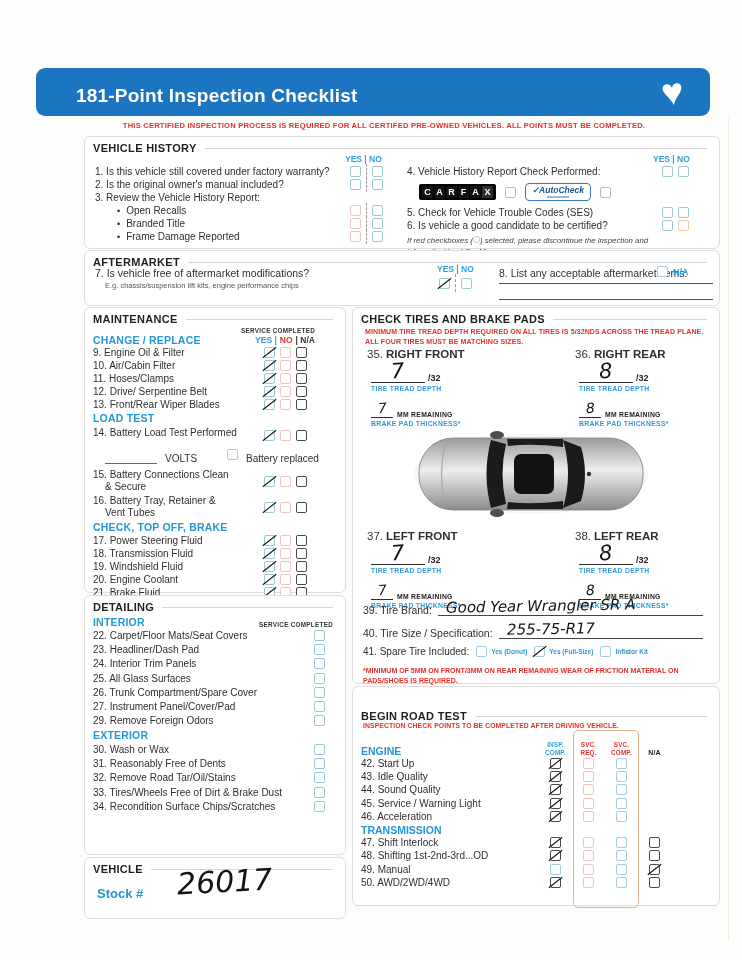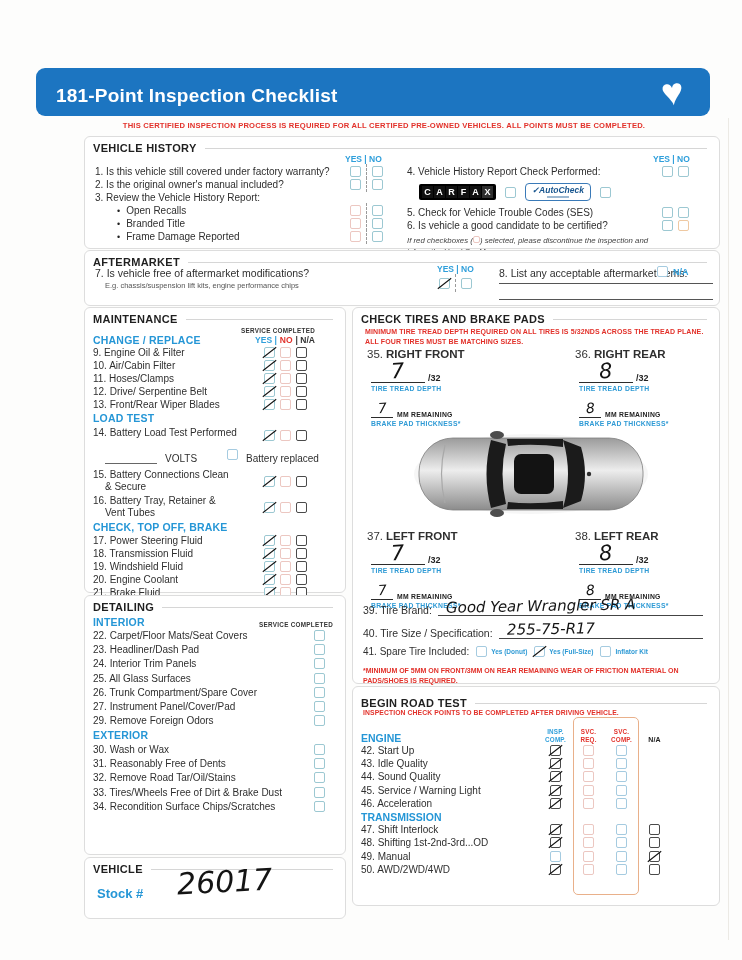--- a/index.html
+++ b/index.html
@@ -3,21 +3,21 @@
 <meta charset="utf-8">
 <style>
   * { box-sizing:border-box; margin:0; padding:0; }
   body { width:742px; height:960px; position:relative; background:#fdfdfc;
          font-family:"Liberation Sans", sans-serif; color:#2f2f2f; overflow:hidden; }
   .page-edge { position:absolute; right:13px; top:118px; height:822px; border-right:1px solid #eceae5; }
 
   
   .topbar { position:absolute; left:36px; top:68px; width:674px; height:48px;
             background:#1c75c1; border-radius:9px; display:flex; align-items:center; }
-  .topbar-title { color:#fff; font-size:19px; font-weight:600; letter-spacing:.2px; padding-left:20px;margin-top:8px; }
+  .topbar-title { color:#fff; font-size:19px; font-weight:600; letter-spacing:.2px; padding-left:40px;margin-top:8px; }
   .heart { position:absolute; right:26px; top:2px; color:#fff; font-size:38px; transform:rotate(-6deg); line-height:44px; }
 
   .notice { position:absolute; left:84px; top:121px; width:600px; text-align:center;
             color:#e2312a; font-size:7.6px; font-weight:bold; letter-spacing:.2px; }
 
   
   .sec { position:absolute; background:#fff; border:1px solid #ddd; border-radius:6px; }
   .sec-head { display:flex; align-items:center; gap:8px; font-size:11px; font-weight:bold;
               color:#1f1f1f; letter-spacing:.3px; padding:3px 0 0 0; }
   .sec-head::after { content:""; flex:1; border-top:1px solid #d6d6d6; margin-right:4px; }
@@ -122,21 +122,21 @@
   .wline { flex:1; border-bottom:1.3px solid #444; height:18px; display:flex; align-items:flex-end; padding-left:8px; }
   .wline .hand { font-size:15px; white-space:nowrap; transform:rotate(-1deg); }
   .w39 { top:290px; } .w40 { top:313px; }
   .spare-row { position:absolute; left:10px; top:338px; display:flex; align-items:center; gap:7px; }
   .spare-row .wq { font-size:10px; }
   .spare-opt { display:flex; align-items:center; gap:4px; }
   .spare-opt .olbl { font-size:6.5px; font-weight:bold; color:#2e9ad5; }
   .tire-foot { position:absolute; left:10px; top:358px; width:344px; font-size:7px; font-weight:bold; color:#e2312a; line-height:1.4; }
 
   
-  .sec-road { left:352px; top:686px; width:368px; height:220px; padding:7px 8px; }
+  .sec-road { left:352px; top:686px; width:368px; height:220px; padding:20px 8px; }
   .rt-sub { font-size:6.8px; font-weight:bold; color:#e2312a; margin:0 0 2px 2px; letter-spacing:.1px; }
   .rt-body { position:relative; }
   .rt-redbox { position:absolute; left:212px; top:-1px; width:66px; height:178px;
                border:1.2px solid #e9b08a; border-radius:5px; pointer-events:none; }
   .rt-row { display:flex; align-items:center; min-height:13.2px; }
   .rt-label { width:178px; flex:none; font-size:10px; }
   .rt-ghead { color:#2596d6; font-weight:bold; font-size:10.5px; }
   .rt-c { width:33px; display:flex; justify-content:center; }
   .rt-headrow { align-items:flex-end; height:26px; }
   .rt-colhead { flex-direction:column; align-items:center; font-size:6.3px; font-weight:bold; line-height:1.3; letter-spacing:.2px; }

